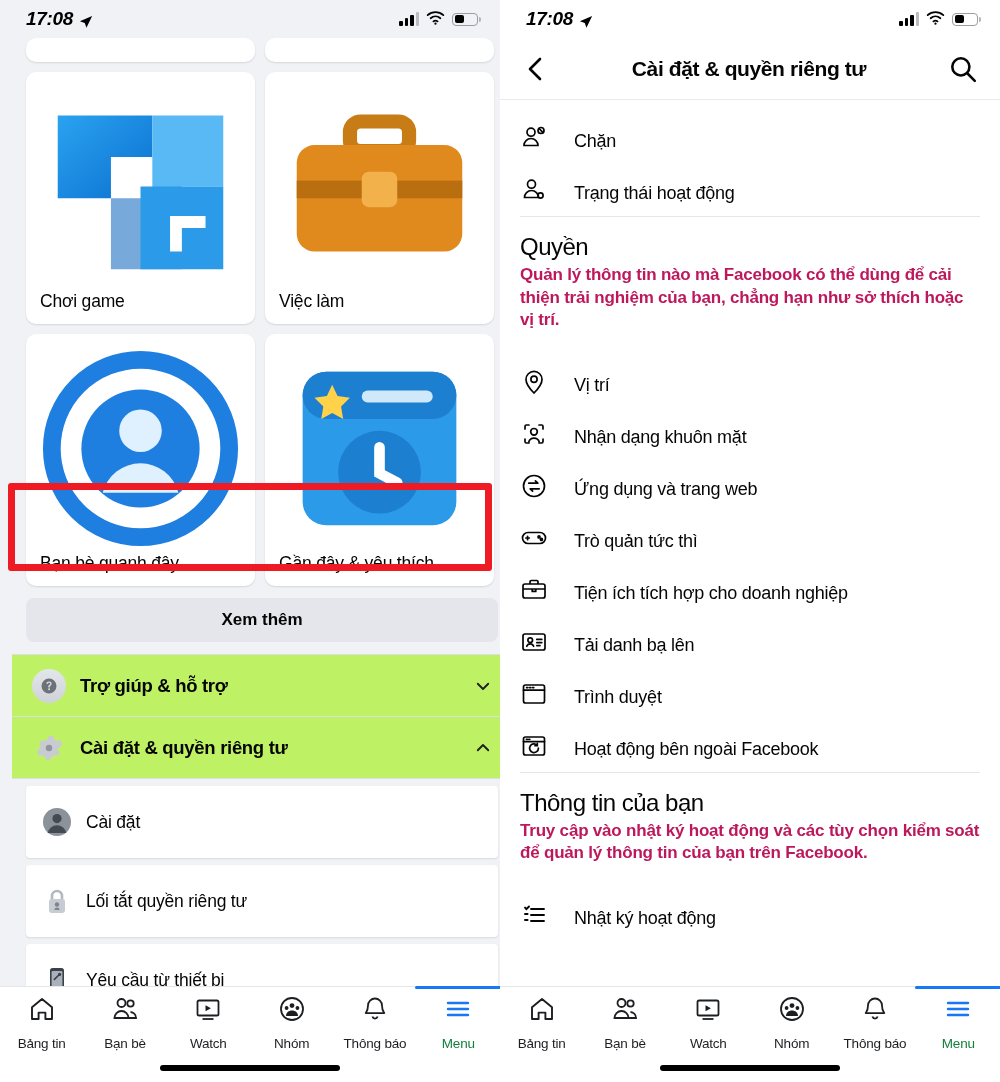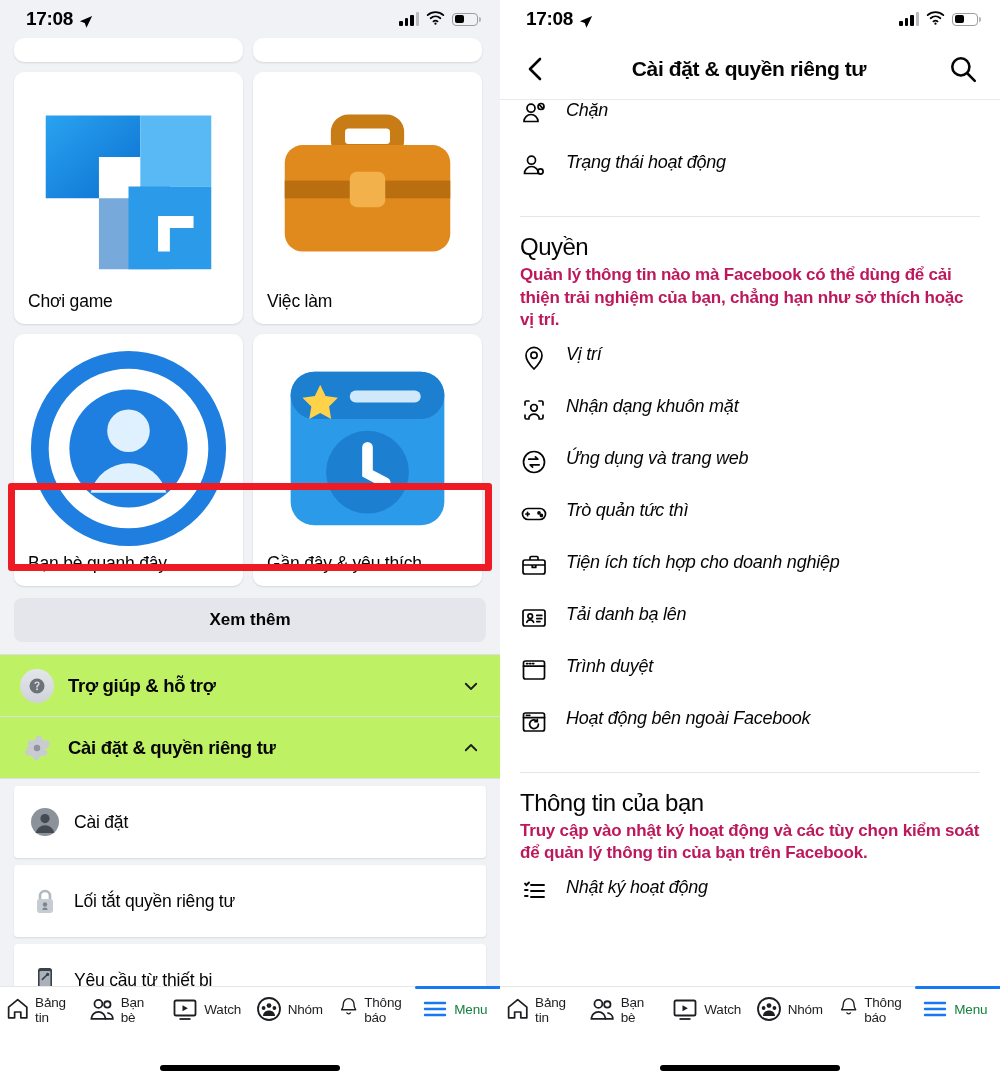--- a/index.html
+++ b/index.html
@@ -13,37 +13,37 @@
   .phone { position: relative; width: 500px; height: 1082px; overflow: hidden; background: #fff; }
   .phone.left { background: #f0f2f5; }
   .phone.right { background: #ffffff; }
   .divider-line { position:absolute; left:0; top:0; width:1px; height:1082px; background:#e4e6eb; }
 
   
   .statusbar {
     height: 38px; display: flex; align-items: center;
     justify-content: space-between; padding: 0 22px 0 26px;
     font-size: 19px; font-weight: 700; color: #000;
-    position: relative; z-index: 5;
+    position: relative; z-index: 5; font-style: italic;
   }
   .phone.left .statusbar { background: #f0f2f5; }
   .phone.right .statusbar { background: #ffffff; }
   .sb-left { display:flex; align-items:center; gap:6px; letter-spacing:-0.3px;}
   .sb-right { display:flex; align-items:center; gap:7px; }
   .loc-arrow { display:inline-block; width:14px; height:14px; }
   .sig { display:flex; align-items:flex-end; gap:2px; height:14px; }
   .sig i { width:3.5px; background:#000; border-radius:1px; display:block; }
   .sig i:nth-child(1){height:5px;} .sig i:nth-child(2){height:8px;}
   .sig i:nth-child(3){height:11px;} .sig i:nth-child(4){height:14px; background:#b9bcc2;}
   .batt { width:26px; height:13px; border:1.6px solid #9a9da3; border-radius:4px; position:relative; }
   .batt::after{content:"";position:absolute;right:-4px;top:3.5px;width:2px;height:5px;background:#b0b3b8;border-radius:0 2px 2px 0;}
   .batt .fill{position:absolute;left:1.5px;top:1.5px;bottom:1.5px;width:40%;background:#000;border-radius:2px;}
 
   
-  .left-scroll { position:absolute; top:38px; left:0; width:500px; bottom:96px; overflow:hidden; background:#f0f2f5; }
+  .left-scroll { position:absolute; top:38px; left:12px; width:500px; bottom:96px; overflow:hidden; background:#f0f2f5; }
   .grid { display:flex; flex-wrap:wrap; gap:10px; padding:0 14px; }
   .gcard {
     width:229px; background:#fff; border-radius:10px;
     box-shadow:0 1px 2px rgba(0,0,0,.12);
     padding:14px 14px 12px 14px;
   }
   .gcard.clip { height:24px; padding:0; }
   .gcard .gicon { width:34px; height:34px; margin-bottom:8px; }
   .gcard .glabel { font-size:17.5px; color:#050505; letter-spacing:-0.2px; }
 
@@ -80,35 +80,35 @@
   
   .r-header {
     height:62px; display:flex; align-items:center; padding:0 22px;
     border-bottom:1px solid #e8eaed; background:#fff; position:relative;
   }
   .r-back { width:28px; height:28px; cursor:pointer; flex:none; }
   .r-title { flex:1; text-align:center; font-size:21px; font-weight:700; color:#050505; letter-spacing:-0.4px; }
   .r-search { width:30px; height:30px; cursor:pointer; flex:none; }
 
   .r-scroll { position:absolute; top:100px; left:0; width:500px; bottom:96px; overflow:hidden; background:#fff; }
-  .r-item { display:flex; align-items:flex-start; gap:18px; height:52px; padding:0 20px;font-style:italic; }
+  .r-item { display:flex; align-items:flex-end; gap:26px; height:52px; padding:0 20px; }
   .r-item .ri-label { font-size:18px; color:#050505; letter-spacing:-0.25px; }
   .r-ico { width:28px; height:28px; flex:none; color:#050505; }
   .r-sep { height:1px; background:#e4e6eb; margin:12px 20px; }
   .r-sectitle { font-size:24px; font-weight:400; color:#050505; padding:4px 20px 3px; letter-spacing:-0.5px; }
   .r-secdesc { font-size:17px; line-height:1.33; color:#be185d; padding:0 20px 12px; letter-spacing:-0.2px;font-weight:bold; }
 
   
   .tabbar {
     position:absolute; bottom:0; left:0; width:500px; height:96px;
     background:#fff; border-top:1px solid #e4e6eb;
     display:flex; align-items:flex-start; justify-content:space-around;
     padding-top:8px;
   }
-  .tab { display:flex; flex-direction:row; align-items:center; gap:5px; width:74px; position:relative; cursor:pointer; }
+  .tab { display:flex; flex-direction:column; align-items:center; gap:13px; width:74px; position:relative; cursor:pointer; }
   .tab .ticon { width:28px; height:28px; color:#1c1e21; }
   .tab .tlabel { font-size:13.5px; color:#1c1e21; letter-spacing:-0.2px; }
   .tab.active .ticon { color:#1877f2; }
   .tab.active .tlabel { color:#15803d; }
   .tab.active::before {
     content:""; position:absolute; top:-9px; left:-6px; right:-6px;
     height:3px; background:#1877f2; border-radius:2px;
   }
   .homebar { position:absolute; bottom:11px; left:50%; transform:translateX(-50%);
              width:180px; height:6px; background:#000; border-radius:3px; }

